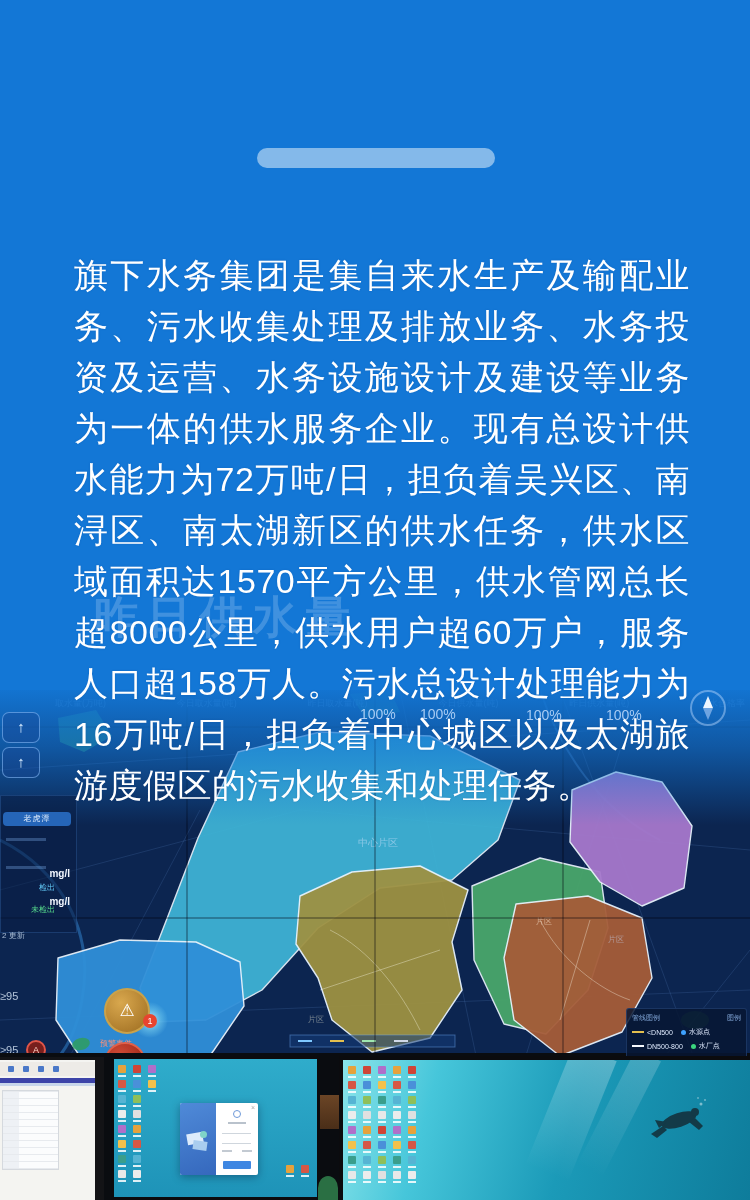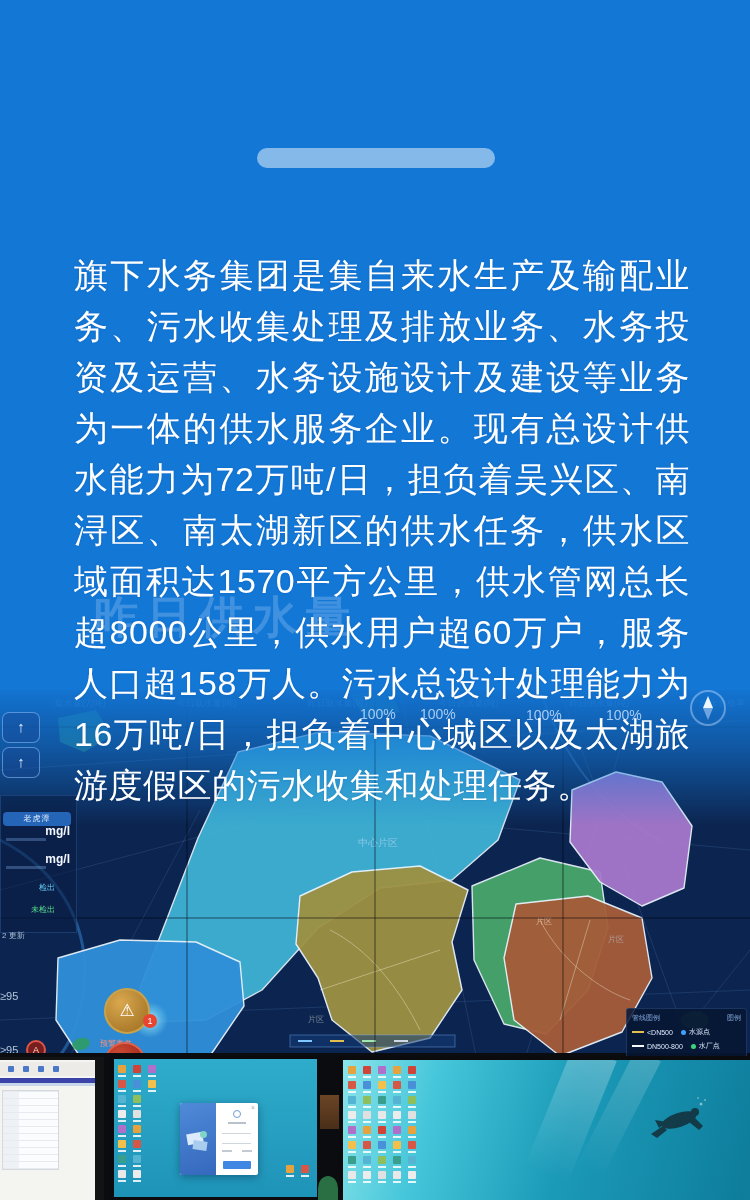--- a/index.html
+++ b/index.html
@@ -44,21 +44,21 @@
 
   .arrow-chip{position:absolute;left:2px;width:36px;height:29px;z-index:3;border-radius:7px;
               background:rgba(25,70,150,.35);border:1px solid rgba(140,195,255,.55);
               color:#d5ebff;font-size:15px;text-align:center;line-height:28px;}
   .ac1{top:712px;} .ac2{top:747px;}
 
   .station-panel{position:absolute;left:0;top:795px;width:77px;height:138px;z-index:3;box-sizing:border-box;
                  background:rgba(9,30,68,.55);border:1px solid rgba(70,130,210,.28);}
   .st-head{position:absolute;left:2px;top:16px;width:68px;height:14px;background:#2565b8;border-radius:4px;
            font-size:8px;color:#e2eefc;text-align:center;line-height:14px;letter-spacing:1px;}
-  .st-r{position:absolute;right:6px;font-size:12px;font-weight:bold;color:#f2f7ff;}
+  .st-r{position:absolute;right:6px;font-size:10px;font-weight:bold;color:#f2f7ff;margin-top:44px;}
   .st-r1{top:28px;} .st-r2{top:56px;}
   .st-bar{position:absolute;left:5px;width:40px;height:3px;background:rgba(120,170,230,.35);}
   .sb1{top:42px;} .sb2{top:70px;}
   .st-s1{position:absolute;left:38px;top:86px;font-size:8px;color:#62c8f5;}
   .st-s2{position:absolute;left:30px;top:108px;font-size:8px;color:#57dd8d;}
   .update-txt{position:absolute;left:2px;top:930px;z-index:3;font-size:8px;color:rgba(215,232,250,.75);}
   .th{position:absolute;left:0;z-index:3;font-size:11px;color:rgba(220,235,250,.8);}
   .th1{top:990px;} .th2{top:1044px;}
 
   .warn-badge{position:absolute;left:104px;top:988px;width:46px;height:46px;border-radius:50%;z-index:3;

